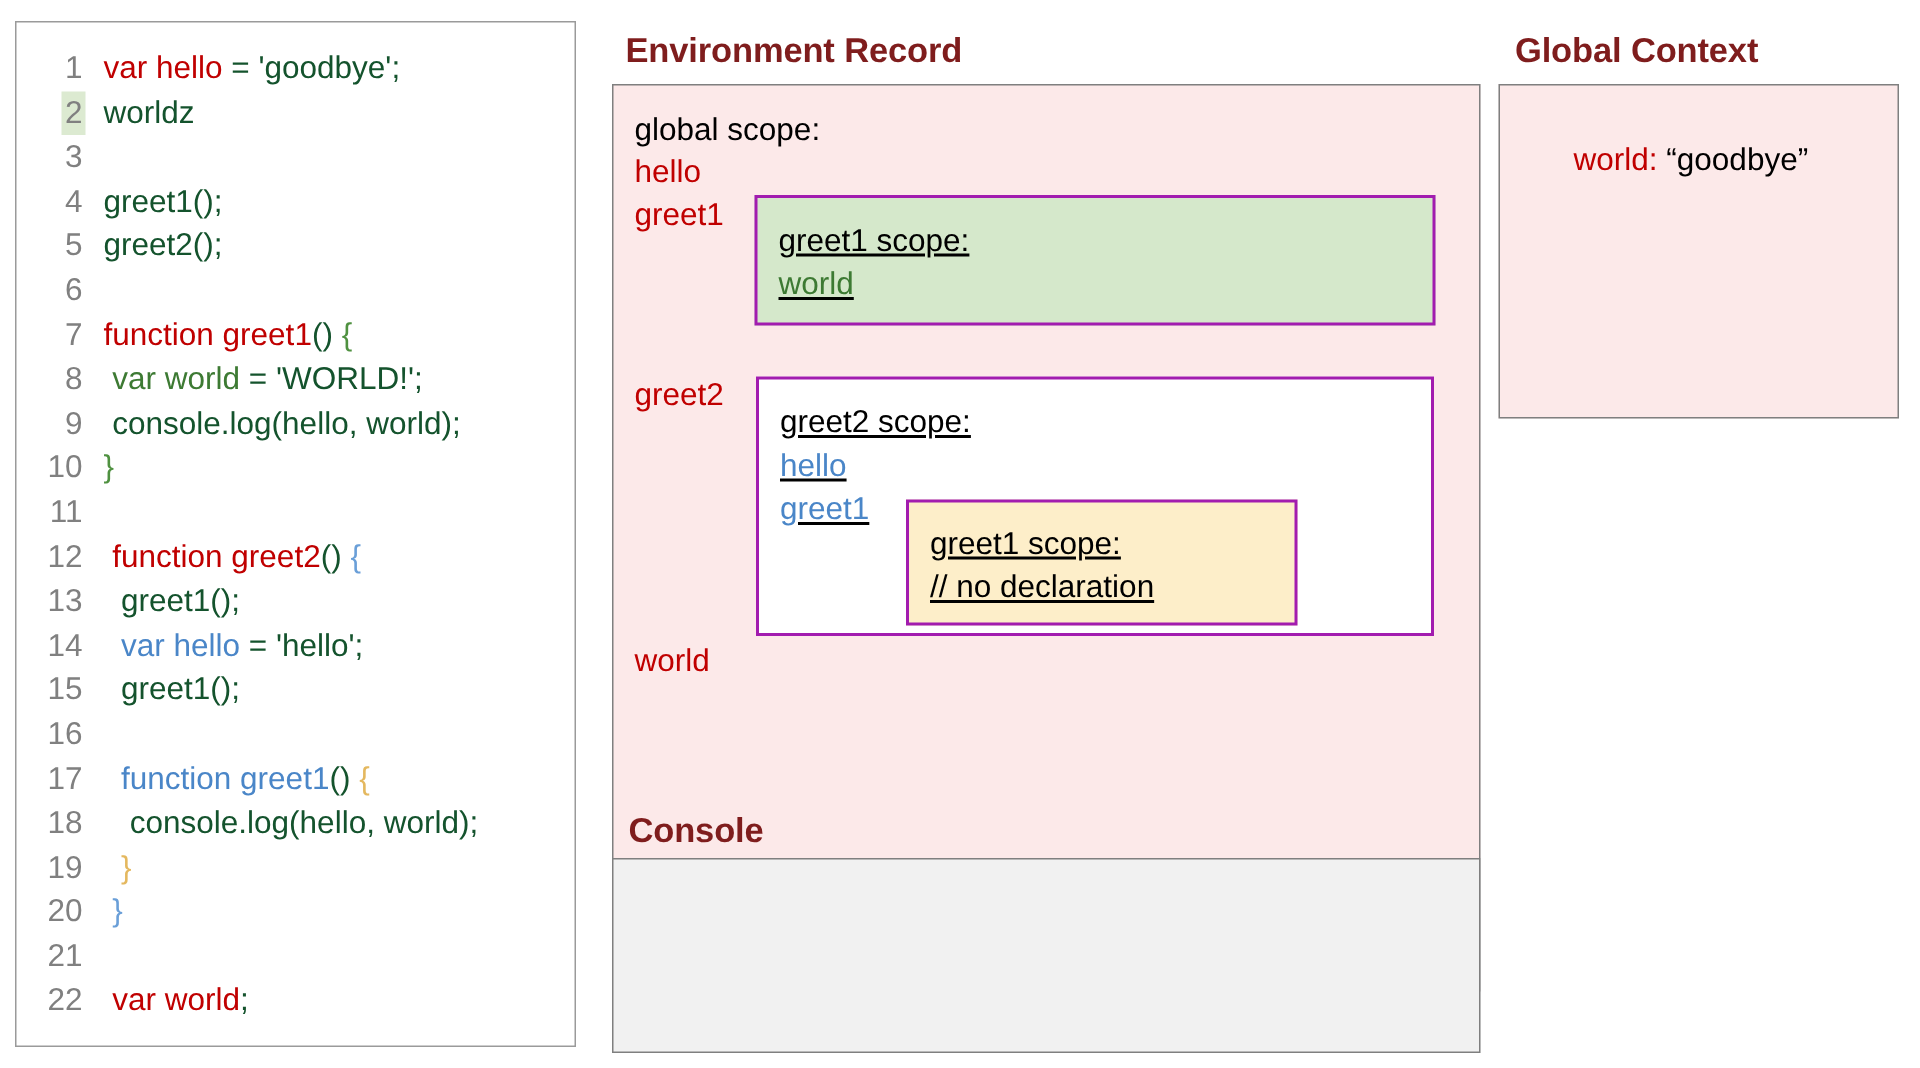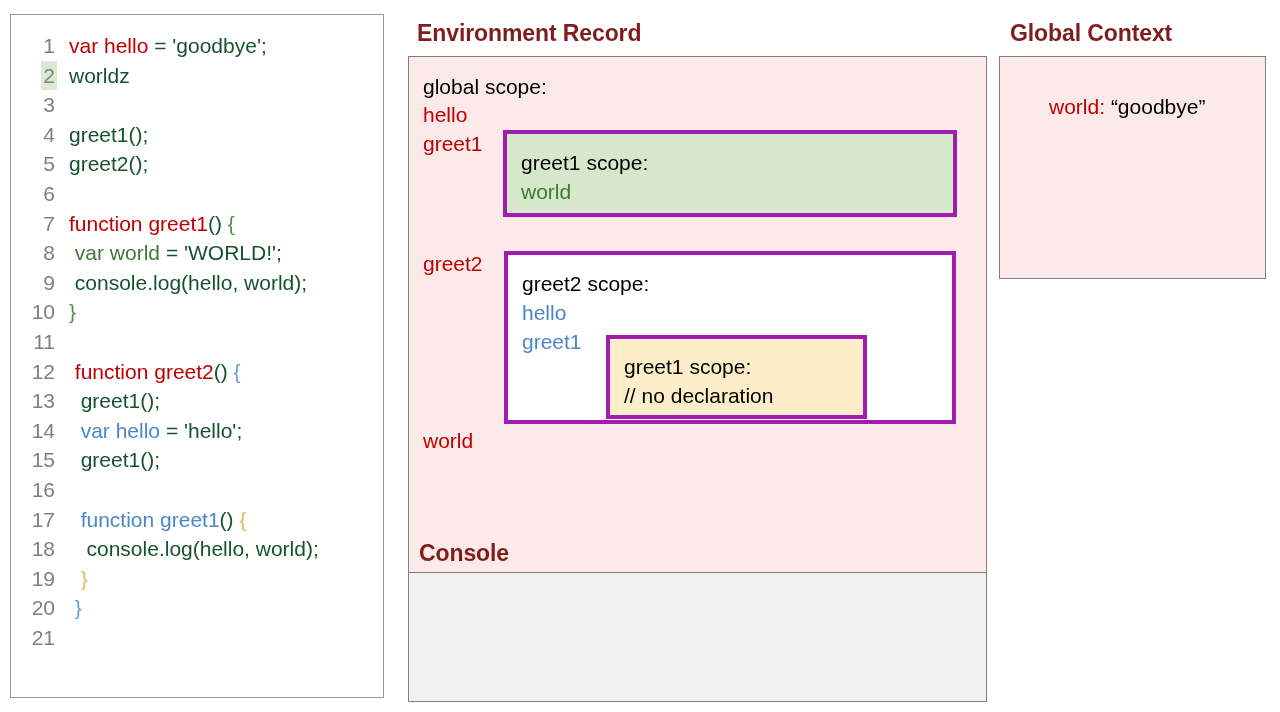--- a/index.html
+++ b/index.html
@@ -103,21 +103,22 @@
   }
 
   .label-black { color: #000000; }
   .label-red   { color: #c00000; }
   .label-green { color: #3d7a33; }
   .label-blue  { color: #4a86c8; }
 
   .scope-box {
     position: absolute;
     box-sizing: border-box;
-    border: 4px solid #a21caf;
+    border: 2px solid #a21caf;
+    text-decoration: underline;
   }
 
   .scope-green  { background: #d5e8cb; }
   .scope-blue   { background: #ffffff; }
   .scope-yellow { background: #fdeec9; }
 
   .scope-line {
     font-size: 21px;
     line-height: 29px;
     white-space: pre;
@@ -181,20 +182,21 @@
         <div class="code-line"><div class="gutter"><span class="num">12</span></div><div class="code-text"><span class="tok-black"> </span><span class="tok-red">function greet2</span><span class="tok-black">() </span><span class="br-blue">{</span></div></div>
         <div class="code-line"><div class="gutter"><span class="num">13</span></div><div class="code-text"><span class="tok-black">  greet1();</span></div></div>
         <div class="code-line"><div class="gutter"><span class="num">14</span></div><div class="code-text"><span class="tok-black">  </span><span class="tok-blue">var hello</span><span class="tok-black"> = 'hello';</span></div></div>
         <div class="code-line"><div class="gutter"><span class="num">15</span></div><div class="code-text"><span class="tok-black">  greet1();</span></div></div>
         <div class="code-line"><div class="gutter"><span class="num">16</span></div><div class="code-text"><span class="tok-black"></span></div></div>
         <div class="code-line"><div class="gutter"><span class="num">17</span></div><div class="code-text"><span class="tok-black">  </span><span class="tok-blue">function greet1</span><span class="tok-black">() </span><span class="br-orange">{</span></div></div>
         <div class="code-line"><div class="gutter"><span class="num">18</span></div><div class="code-text"><span class="tok-black">   console.log(hello, world);</span></div></div>
         <div class="code-line"><div class="gutter"><span class="num">19</span></div><div class="code-text"><span class="tok-black">  </span><span class="br-orange">}</span></div></div>
         <div class="code-line"><div class="gutter"><span class="num">20</span></div><div class="code-text"><span class="tok-black"> </span><span class="br-blue">}</span></div></div>
         <div class="code-line"><div class="gutter"><span class="num">21</span></div><div class="code-text"><span class="tok-black"></span></div></div>
+        <div class="code-line"><div class="gutter"><span class="num">22</span></div><div class="code-text"><span class="tok-black"> </span><span class="tok-red">var world</span><span class="tok-black">;</span></div></div>
       </div>
   </div>
 
   <div class="section-title" style="left:417px; top:20px;">Environment Record</div>
 
   <div class="env-panel">
 
     <div class="env-row label-black" style="left:14px; top:18px;">global scope:</div>
 
     <div class="env-row label-red" style="left:14px; top:46px;">hello</div>

